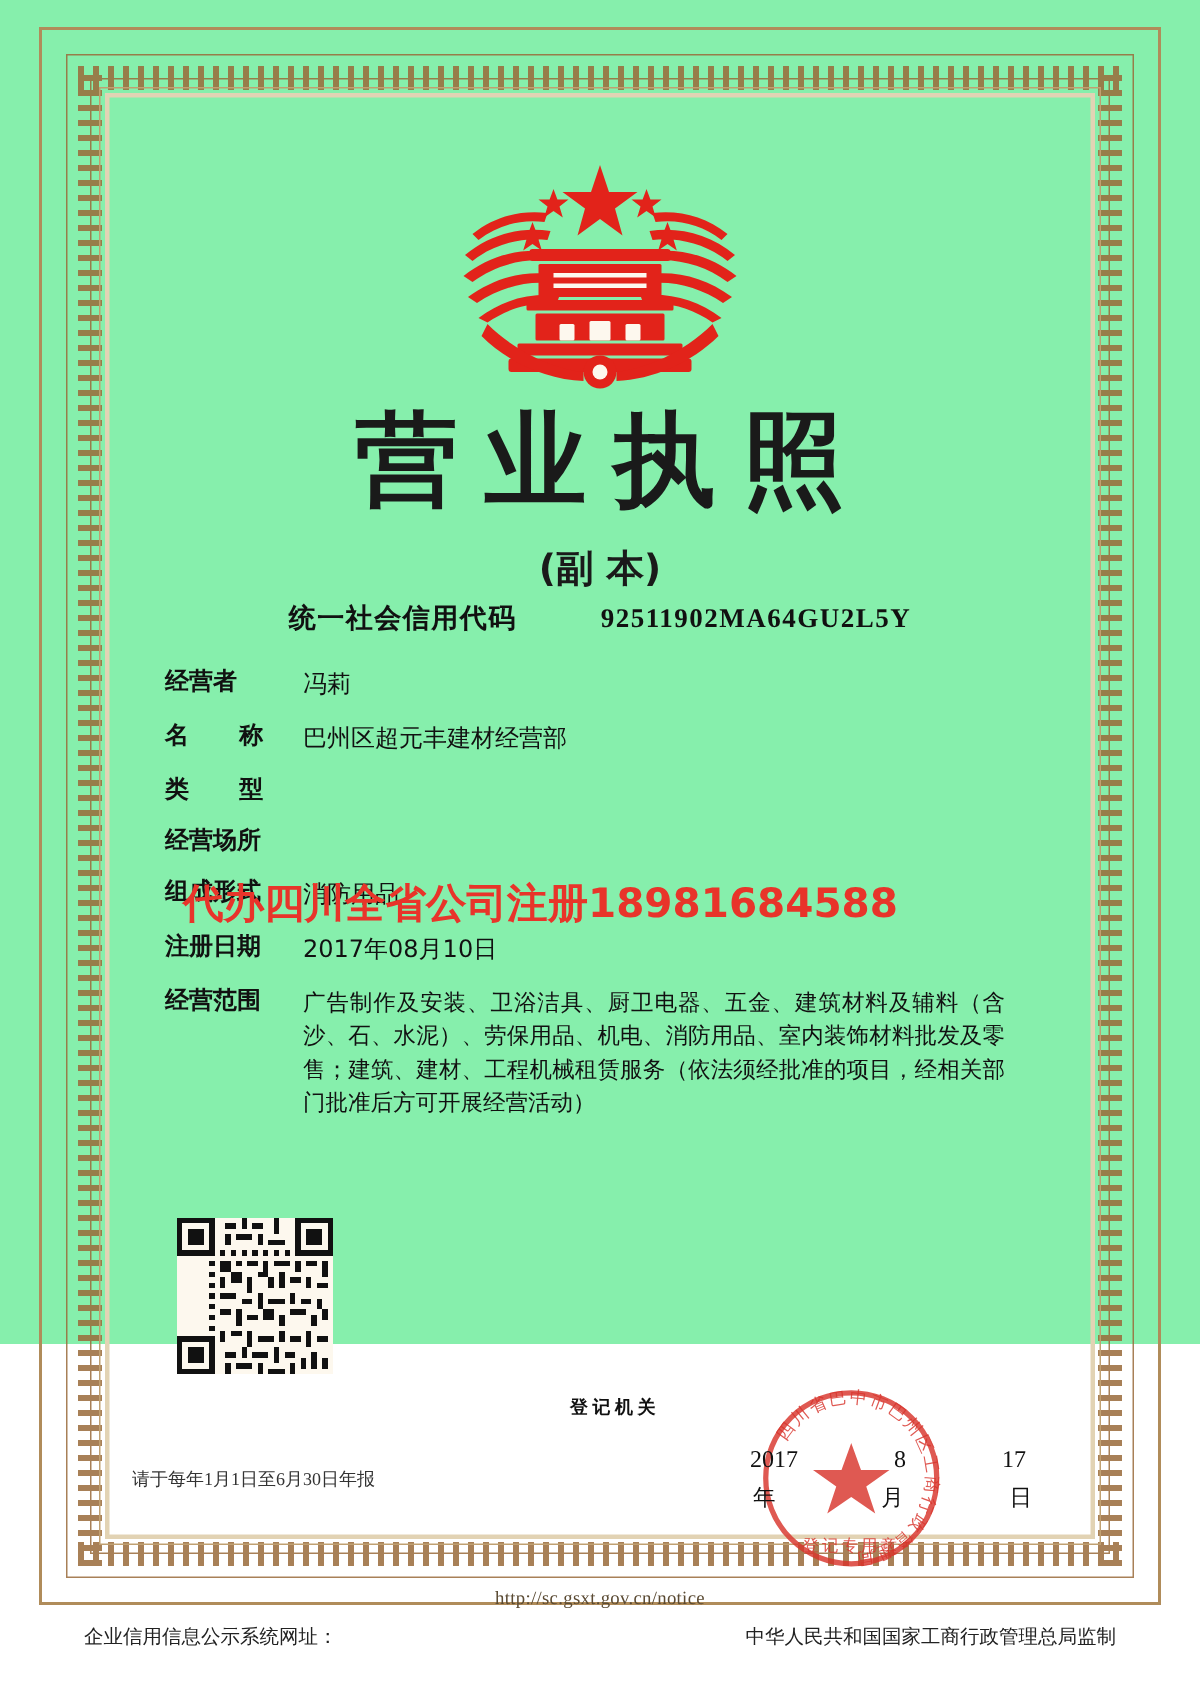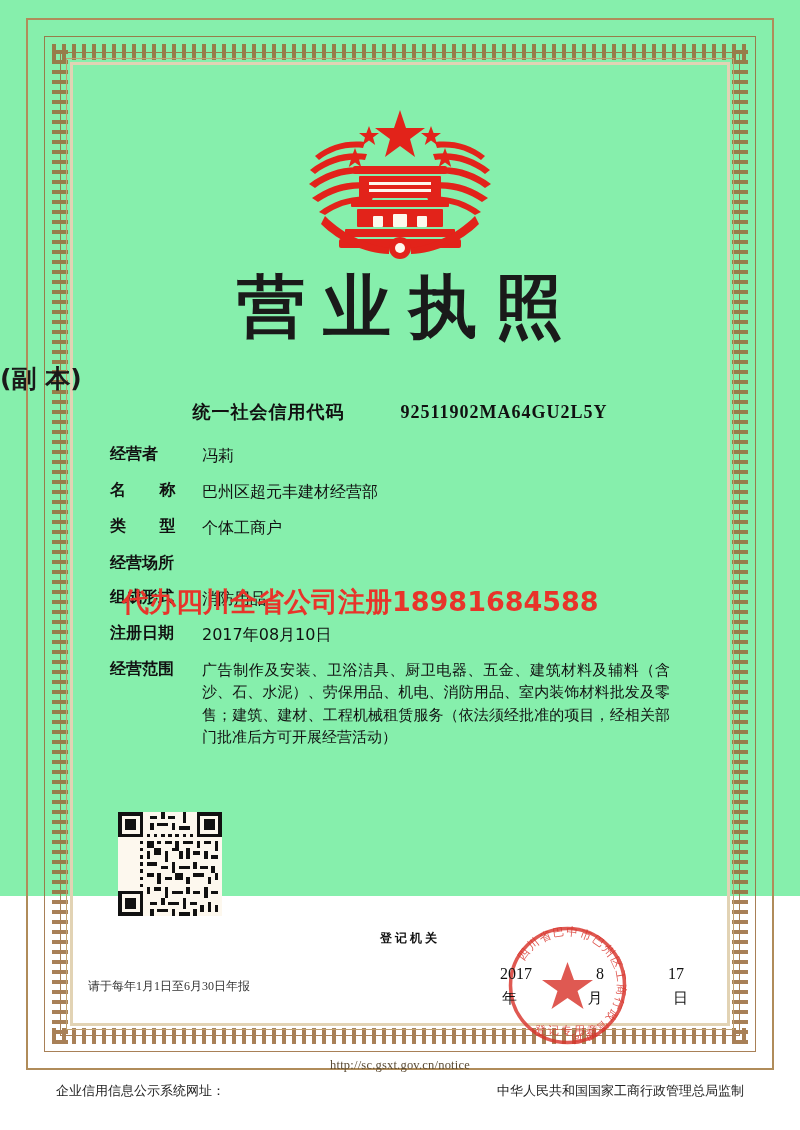--- a/index.html
+++ b/index.html
@@ -92,21 +92,21 @@
     font-weight: bold;
     font-size: 68px;
     letter-spacing: 18px;
     text-indent: 18px;
     color: #1a1a1a;
   }
   .subtitle {
     position: absolute;
     top: 362px;
     left: 0; width: 100%;
-    text-align: left;
+    text-align: center;
     font-family: "DejaVu Sans", "Liberation Sans", sans-serif;
     font-weight: bold;
     font-size: 25px;
     color: #1a1a1a;
   }
   .credit-code {
     position: absolute;
     top: 400px;
     left: 0; width: 100%;
     text-align: center;
@@ -339,21 +339,20 @@
       <div class="val">冯莉</div>
     </div>
 
     <div class="row">
       <div class="key spread">名  称</div>
       <div class="val">巴州区超元丰建材经营部</div>
     </div>
 
     <div class="row">
       <div class="key spread">类  型</div>
-      <div class="val">个体工商户</div>
     </div>
 
     <div class="row">
       <div class="key">经营场所</div>
     </div>
 
     <div class="row">
       <div class="key">组成形式</div>
       <div class="val">消防用品</div>
     </div>

